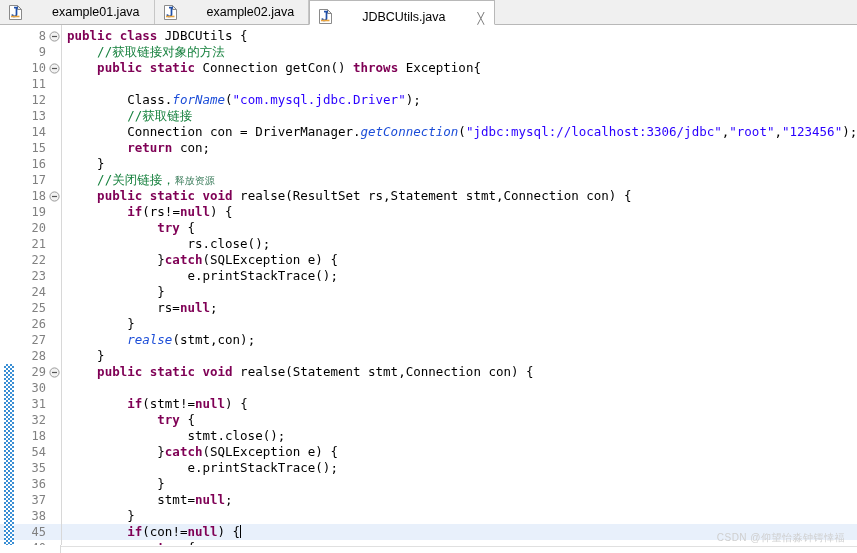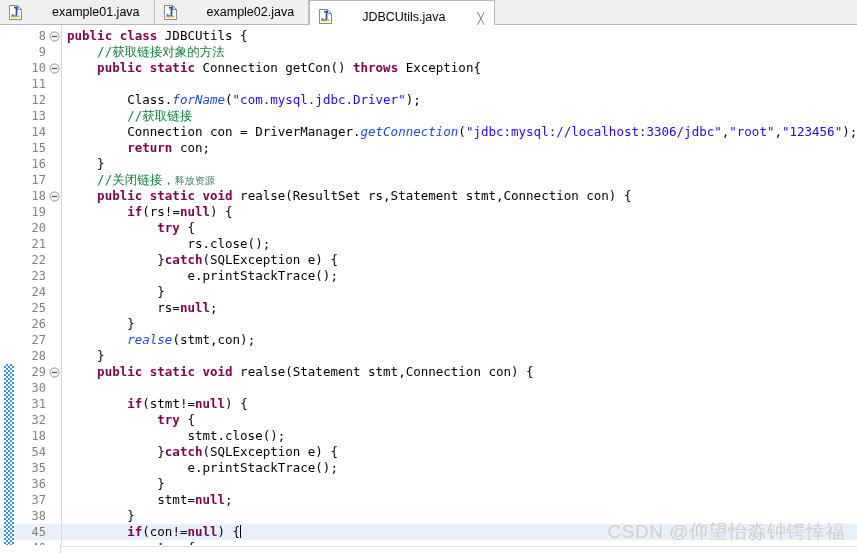--- a/index.html
+++ b/index.html
@@ -192,21 +192,21 @@
     vertical-align: -2px;
     margin: 0 -1px 0 0;
   }
 
   
   .watermark {
     position: absolute;
     right: 12px;
     bottom: 8px;
     font-family: "Liberation Sans", sans-serif;
-    font-size: 19px;
+    font-size: 10px;
     color: #cfcfcf;
     letter-spacing: 0.5px;
     white-space: nowrap;
     z-index: 5;
     pointer-events: none;
   }
 
   
   .bottom-strip {
     position: absolute;

